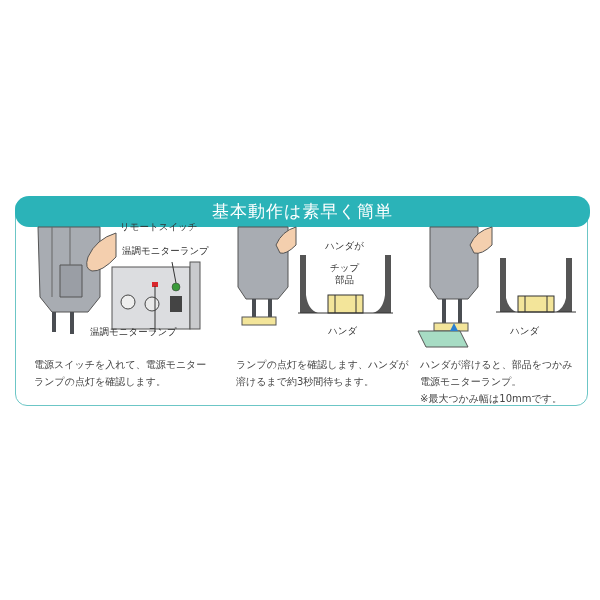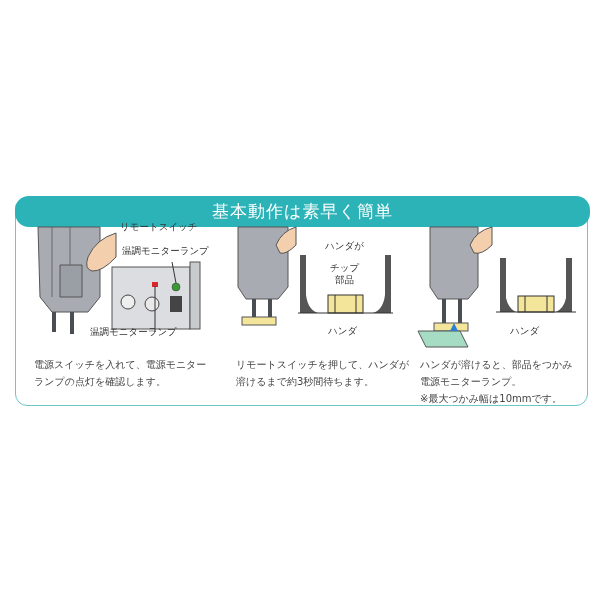--- a/index.html
+++ b/index.html
@@ -61,21 +61,21 @@
   <path d="M93 0 L87 0 L87 40 Q85 55 75 58 L93 58 Z" fill="#555"></path>
   <rect x="30" y="40" width="35" height="18" fill="#f3e59a" stroke="#333"></rect>
   <line x1="37" y1="40" x2="37" y2="58" stroke="#333"></line>
   <line x1="58" y1="40" x2="58" y2="58" stroke="#333"></line>
   <line x1="0" y1="58" x2="95" y2="58" stroke="#333"></line>
 </svg>
 <div class="label" style="left:325px;top:240px">ハンダが</div>
 <div class="label" style="left:330px;top:262px;white-space:pre-line;text-align:center;line-height:12px">チップ
 部品</div>
 <div class="label" style="left:328px;top:325px">ハンダ</div>
-<div class="caption" style="left:236px;top:356px">リモートスイッチを押して、ハンダが
+<div class="caption" style="left:236px;top:356px">ランプの点灯を確認します、ハンダが
 溶けるまで約3秒間待ちます。</div>
 
 <svg style="left:420px;top:227px" width="80" height="115">
   <path d="M10 0 L58 0 L58 60 L48 72 L18 72 L10 60 Z" fill="#a8acb2" stroke="#555"></path>
   <rect x="22" y="72" width="4" height="26" fill="#4a4d52"></rect>
   <rect x="38" y="72" width="4" height="26" fill="#4a4d52"></rect>
   <rect x="14" y="96" width="34" height="8" fill="#f3e59a" stroke="#555"></rect>
   <path d="M-2 104 L40 104 L48 120 L6 120 Z" fill="#a7dcc4" stroke="#555"></path>
   <path d="M30 104 L34 96 L38 104 Z" fill="#2b7fd0"></path>
   <path d="M50 18 Q56 4 72 0 L72 18 Q62 28 54 26 Z" fill="#f4cfae" stroke="#555"></path>

